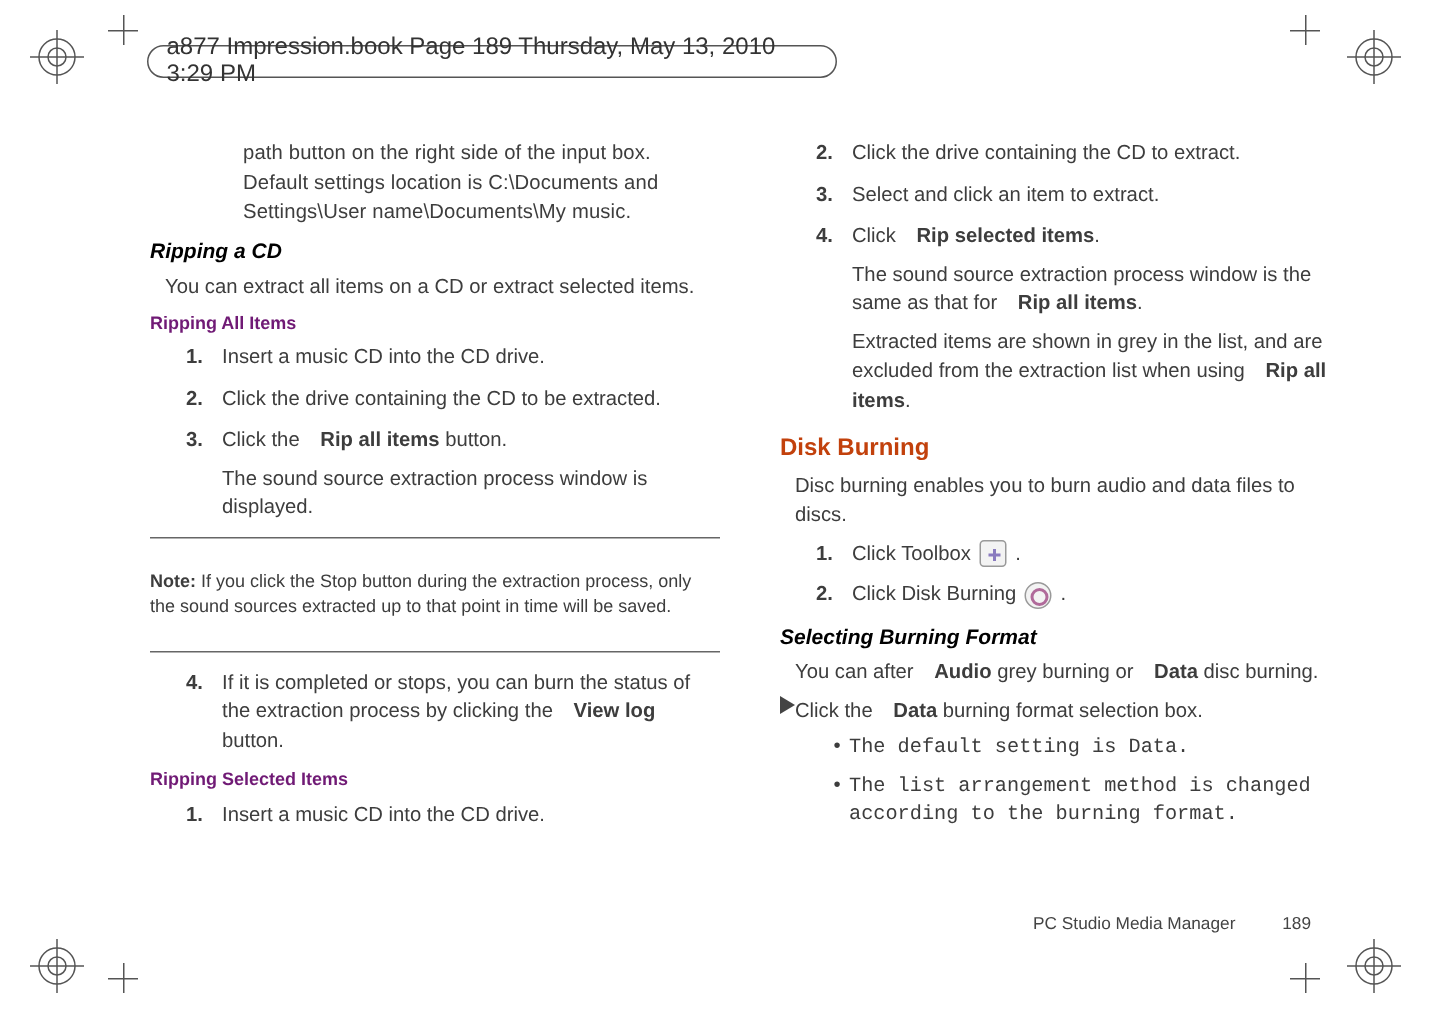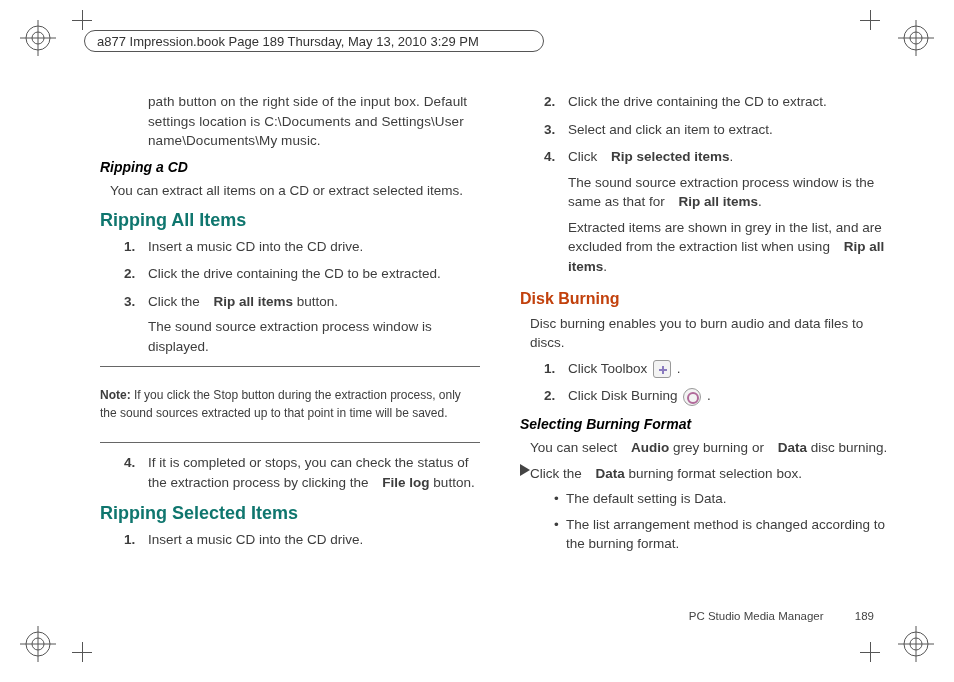--- a/index.html
+++ b/index.html
@@ -15,54 +15,54 @@
   .br { right: 18px; bottom: 18px; }
   .crop { position: absolute; width: 30px; height: 30px; }
   .crop::before, .crop::after { content:""; position:absolute; background:#555; }
   .crop-tl { left: 68px; top: 10px; }
   .crop-tr { right: 68px; top: 10px; }
   .crop-bl { left: 68px; bottom: 10px; }
   .crop-br { right: 68px; bottom: 10px; }
   .crop::before { width: 1px; height: 20px; left: 14px; top: 0; }
   .crop::after  { width: 20px; height: 1px; left: 4px; top: 10px; }
 
-  .header-bar { position: absolute; left: 84px; top: 30px; width: 460px; height: 22px; border: 1px solid #555; border-radius: 11px; font-size: 13px; padding: 2px 12px; color:#333; display:flex; align-items:center; }
+  .header-bar { position: absolute; left: 98px; top: 30px; width: 460px; height: 22px; border: 1px solid #555; border-radius: 11px; font-size: 16px; padding: 2px 12px; color:#333; display:flex; align-items:center; }
 
   .content { position: absolute; left: 100px; top: 92px; width: 800px; height: 540px; display: flex; gap: 40px; }
   .col { flex: 1; font-size: 13.5px; line-height: 1.45; color: #3d3d3d; }
 
-  .cont-para { margin-left: 48px; font-family: "Arial Narrow", Arial, sans-serif; letter-spacing: 0.1px; }
+  .cont-para { margin-left: 62px; font-family: "Arial Narrow", Arial, sans-serif; letter-spacing: 0.1px; }
   .tight { font-stretch: condensed; }
 
   ul.bul { list-style: none; margin-left: 44px; margin-top: 4px; }
   ul.bul li { position: relative; padding-left: 14px; margin-bottom: 6px; font-family: "Arial Narrow", Arial, sans-serif; }
   ul.bul li::before { content:"•"; position:absolute; left:0; top:0; }
   ul.bul .term { font-weight: bold; }
 
   .h-ital { color: #000000; font-weight: bold; font-style: italic; font-size: 14px; margin-top: 6px; margin-bottom: 4px; }
-  .h-sub  { color: #0f766e; font-weight: bold; font-size: 18px; margin-top: 6px; margin-bottom: 4px; }
+  .h-sub  { color: #701a75; font-weight: bold; font-size: 12px; margin-top: 6px; margin-bottom: 4px; }
   .h-big  { color: #c2410c; font-weight: 800; font-size: 16px; margin-top: 10px; margin-bottom: 4px; }
 
   .body-p { margin-left: 10px; margin-bottom: 6px; }
 
   ol.steps { list-style: none; margin-left: 24px; }
   ol.steps li { display: flex; margin-bottom: 8px; }
   ol.steps .num { width: 24px; font-weight: bold; flex-shrink: 0; }
   ol.steps .txt { flex: 1; }
   ol.steps .txt .p2 { margin-top: 6px; display:block; }
   .bold { font-weight: bold; padding-left: 10px; }
 
   .note-wrap { margin: 10px 0; border-top: 1px solid #666; border-bottom: 1px solid #666; padding: 20px 0; font-size: 12px; font-family: "Arial Narrow", Arial, sans-serif; }
   .note-wrap .nl { font-weight: bold; }
 
   .arrow-item { margin-left: 0; display:flex; gap:0; margin-top:4px; }
   .arrow-item .tri { width:10px; flex-shrink:0; line-height:1.2; }
 
   ul.sub { list-style:none; margin-left: 34px; margin-top: 6px; }
-  ul.sub li { position:relative; padding-left: 12px; margin-bottom:6px; font-family:Liberation Sans, sans-serif; }
+  ul.sub li { position:relative; padding-left: 12px; margin-bottom:6px; font-family:Liberation Mono, monospace; }
   ul.sub li::before { content:"•"; position:absolute; left:0; }
 
   .inline-icon { display:inline-block; vertical-align:middle; width:18px; height:18px; border:1px solid #999; border-radius:3px; background:#f3f3f3; position:relative; margin:0 2px; }
   .inline-icon.round { border-radius:50%; }
   .inline-icon.tool::before, .inline-icon.tool::after { content:""; position:absolute; background:#8a7bbf; }
   .inline-icon.tool::before { width:8px; height:2px; left:5px; top:8px; }
   .inline-icon.tool::after  { width:2px; height:8px; left:8px; top:5px; }
   .inline-icon.burn::before { content:""; position:absolute; width:8px; height:8px; border:2px solid #b06a9a; border-radius:50%; left:3px; top:3px; }
 
   .footer { position:absolute; right: 80px; bottom: 60px; font-size: 11.5px; color: #444; }
@@ -144,21 +144,21 @@
       </ol>
 
       <div class="note-wrap">
         <span class="nl">Note:</span><span> If you click the Stop button during the extraction process, only the sound sources extracted up to that point in time will be saved.</span>
       </div>
 
       <ol class="steps">
         <li>
           <span class="num">4.</span>
           <span class="txt">
-            <span>If it is completed or stops, you can check the status of the extraction process by clicking the </span><span class="bold">File log</span><span> button.</span>
+            <span>If it is completed or stops, you can burn the status of the extraction process by clicking the </span><span class="bold">View log</span><span> button.</span>
           </span>
         </li>
       </ol>
 
       <div class="h-sub">Ripping Selected Items</div>
       <ol class="steps">
         <li>
           <span class="num">1.</span>
           <span class="txt">Insert a music CD into the CD drive.</span>
         </li>
@@ -202,21 +202,21 @@
         <li>
           <span class="num">2.</span>
           <span class="txt">
             <span>Click Disk Burning </span><span class="inline-icon round burn"></span><span> .</span>
           </span>
         </li>
       </ol>
 
       <div class="h-ital">Selecting Burning Format</div>
       <p class="body-p">
-        <span>You can select </span><span class="bold">Audio</span><span> grey burning or </span><span class="bold">Data</span><span> disc burning.</span>
+        <span>You can after </span><span class="bold">Audio</span><span> grey burning or </span><span class="bold">Data</span><span> disc burning.</span>
       </p>
 
       <div class="arrow-item">
         <span class="tri">
           <svg width="10" height="12" viewBox="0 0 10 12">
               <polygon points="0,0 10,6 0,12" fill="#444"></polygon>
             </svg>
         </span>
         <span>
           <span>Click the </span><span class="bold">Data</span><span> burning format selection box.</span>

